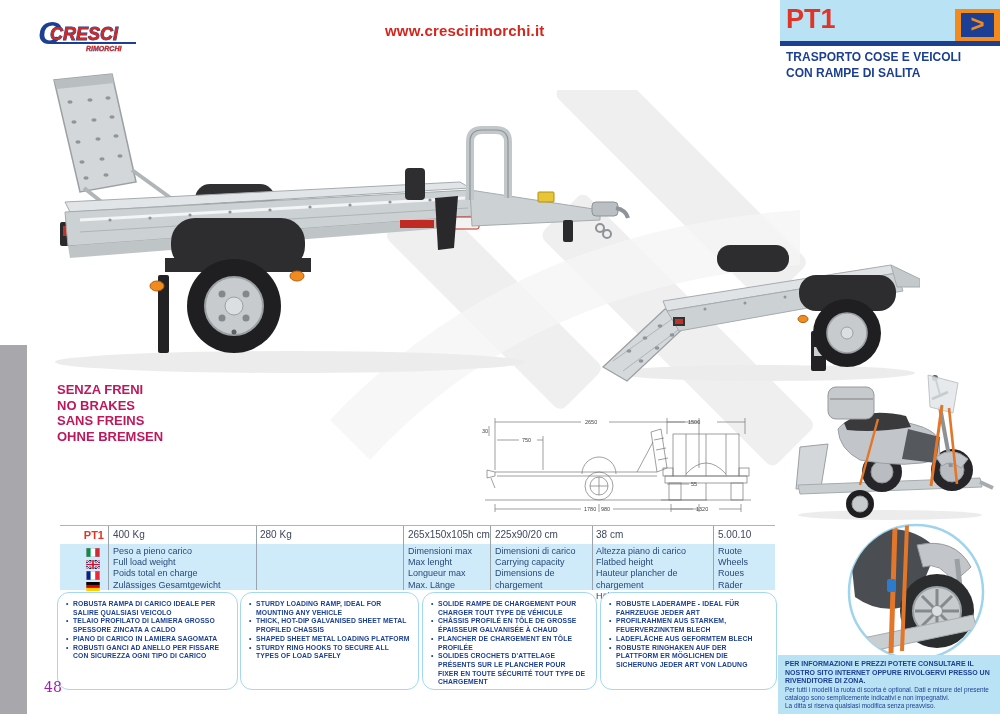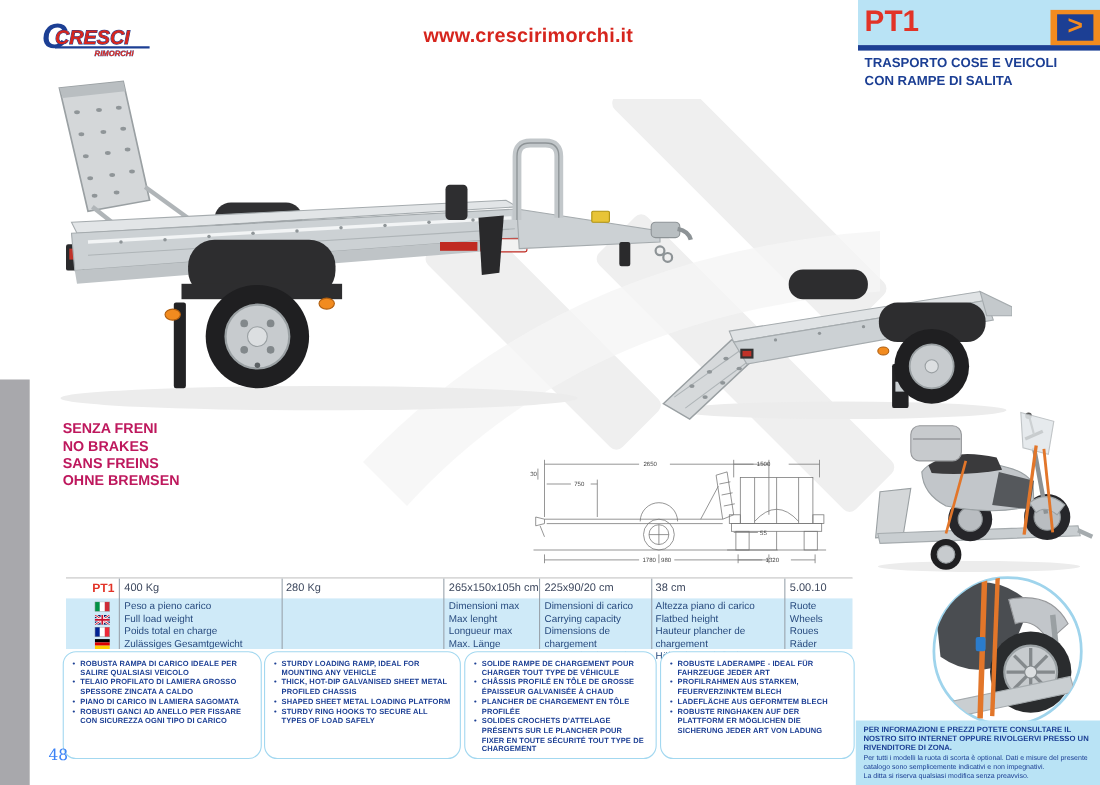--- a/index.html
+++ b/index.html
@@ -8,21 +8,21 @@
     font-family:"Liberation Sans","DejaVu Sans",sans-serif;overflow:hidden;
     -webkit-font-smoothing:antialiased;
   }
   .abs{position:absolute;}
 
   
   .edge-bar{left:0;top:345px;width:27px;height:369px;background:#a8a8ac;}
 
   
   .logo-wrap{left:38px;top:14px;width:120px;height:40px;}
-  .site-link{left:385px;top:22px;font-size:18px;color:#d6251d;letter-spacing:.2px;font-weight:bold;text-decoration:none;}
+  .site-link{left:385px;top:22px;font-size:15px;color:#d6251d;letter-spacing:.2px;font-weight:bold;text-decoration:none;}
   .model-band{left:780px;top:0;width:220px;height:41px;background:#b9e3f5;}
   .model-title{left:786px;top:6px;font-size:27px;font-weight:bold;color:#e23327;line-height:1;}
   .model-rule{left:780px;top:41px;width:220px;height:5px;background:#1c3f94;}
   .arrow-btn{left:955px;top:9px;width:45px;height:32px;background:#f28b1f;}
   .arrow-inner{position:absolute;left:6px;top:4px;width:33px;height:24px;background:#1c3f94;
     display:flex;align-items:center;justify-content:center;}
   .arrow-glyph{color:#f28b1f;font-weight:bold;font-size:24px;line-height:1;margin-top:-3px;}
   .subtitle{left:786px;top:49px;font-size:12px;font-weight:bold;color:#1c3f94;line-height:16px;}
 
   
@@ -58,21 +58,21 @@
   .fbox li::before{content:"•";position:absolute;left:0;top:0;color:#1c3f94;}
 
   
   .info-box{left:778px;top:655px;width:222px;height:59px;background:#b9e3f5;box-sizing:border-box;
     padding:5px 7px;color:#1c3f94;z-index:2;}
   .info-box p{margin:0;}
   .info-strong{font-size:7px;line-height:8.6px;font-weight:bold;}
   .info-small{font-size:6.4px;line-height:8px;}
 
   .page-num{left:44px;top:679px;font-family:"DejaVu Serif","Liberation Serif",serif;
-    font-size:14px;color:#3b82f6;z-index:2;}
+    font-size:14px;color:#a21caf;z-index:2;}
 
   text{font-family:"Liberation Sans","DejaVu Sans",sans-serif;}
 </style>
 </head>
 <body>
 
 <div class="abs edge-bar"></div>
 
 <svg class="abs watermark" viewBox="0 0 520 500">
   <g transform="rotate(45 260 250)" fill="#efefef">

